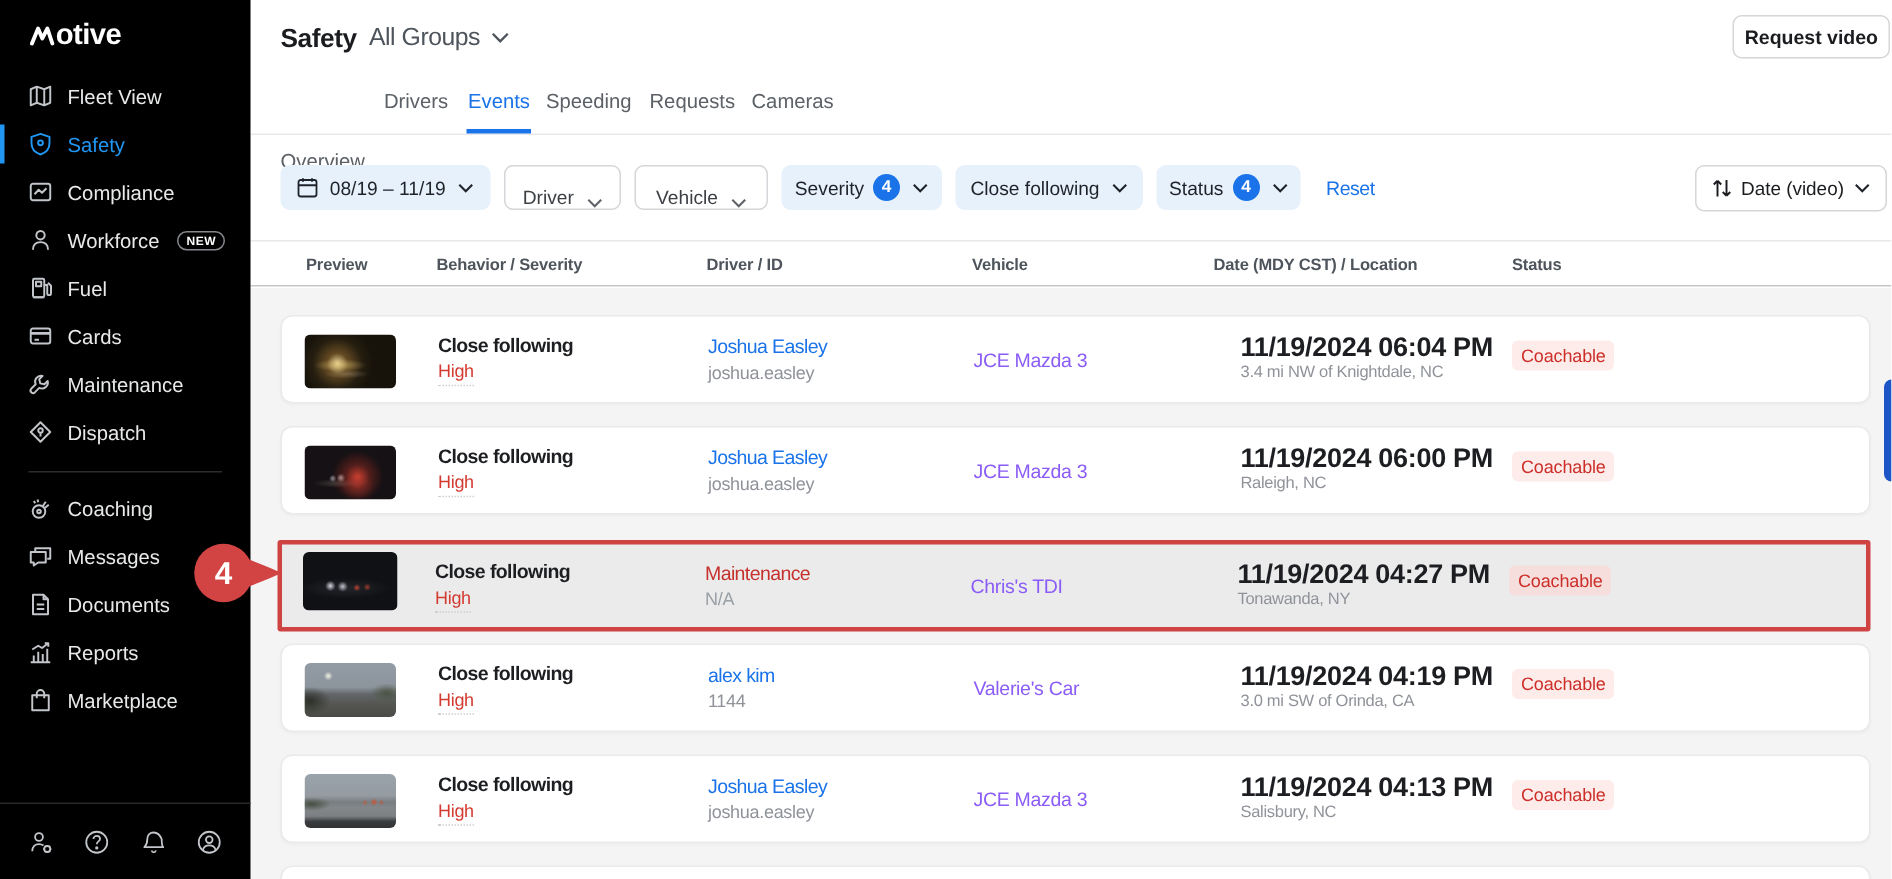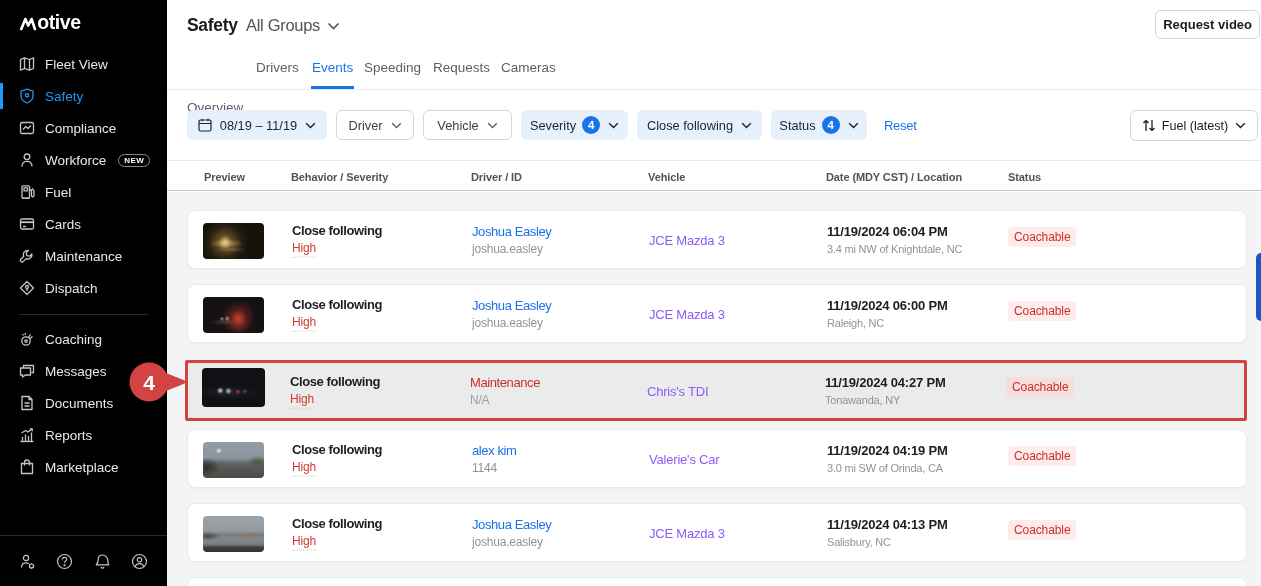--- a/index.html
+++ b/index.html
@@ -28,42 +28,42 @@
 .reqbtn { position:absolute; right:1px; top:10px; height:29px; padding:0 7px; background:#fff; border:1px solid #d4d6d9; border-radius:6px; font-size:13px; font-weight:bold; color:#1a1c1f; display:flex; align-items:center; }
 
 .tabs { position:absolute; top:60px; left:0; width:100%; height:30px; border-bottom:1px solid #e8e9eb; }
 .tab { position:absolute; top:0; font-size:13.5px; color:#5c6167; }
 .tab.active { color:#1a73e8; }
 .tab.active::after { content:""; position:absolute; left:-1px; right:-1px; top:26px; height:3px; background:#1a73e8; }
 
 .filters { position:absolute; top:110px; left:20px; height:30px; display:flex; gap:9px; align-items:center; }
 .pill { height:30px; display:flex; align-items:center; justify-content:center; border-radius:6px; font-size:12.8px; color:#1f2329; padding:0; white-space:nowrap; }
 .pill.blue { background:#e7f1fc; border:1px solid #e7f1fc; }
-.pill.plain { background:#fff; border:1px solid #d4d6d9; color:#3c4045; }
+.pill.plain { background:#fff; border:1px solid #d4d6d9; color:#3c4045;align-items:flex-end; }
 .pill .chev { margin-left:8px; }
 .badge4 { width:18px; height:18px; border-radius:50%; background:#1a73e8; color:#fff; font-size:11.5px; font-weight:bold; display:flex; align-items:center; justify-content:center; margin-left:6px; }
 .reset { font-size:13px; color:#1a73e8; margin-left:8px; letter-spacing:-0.3px; }
 .sortbox { position:absolute; right:3px; top:110px; width:128px; height:31px; border:1px solid #d4d6d9; border-radius:6px; background:#fff; display:flex; align-items:center; justify-content:center; font-size:12.6px; color:#1a1c1f; }
 
 .thead { position:absolute; top:160px; left:0; width:100%; height:31px; border-top:1px solid #e8e9eb; border-bottom:1px solid #c4c7ca; background:#fff; font-size:11px; font-weight:bold; color:#4e545b; }
 .thead span { position:absolute; top:10px; letter-spacing:-0.1px; }
 
 .tbody { position:absolute; top:192px; left:0; width:100%; height:394px; background:#f4f4f5; }
 .card { position:absolute; left:20px; width:1060px; height:59px; background:#fff; border:1px solid #e9eaeb; border-radius:8px; box-shadow:0 1px 2px rgba(0,0,0,.03); }
 .hlrow { position:absolute; left:18px; width:1062px; height:61px; background:#ebebec; border:3px solid #d04343; border-radius:2px; }
 .thumb { position:absolute; left:15px; top:12px; width:61px; height:36px; border-radius:4px; }
 .hlrow .thumb { left:14px; top:5px; width:63px; height:39px; }
 .cell { position:absolute; top:50%; transform:translateY(-50%); }
 .l1 { font-size:13px; font-weight:bold; color:#1c1e21; line-height:16px; letter-spacing:-0.4px; }
 .l2 { font-size:12px; color:#8f9399; line-height:15px; margin-top:2px; letter-spacing:-0.2px; }
 .hi { color:#d33a30; font-weight:normal; border-bottom:1px dotted #cdd0d3; padding-bottom:1px; display:inline-block; }
 .lnk { font-size:13px; color:#1a73e8; line-height:16px; letter-spacing:-0.4px; }
 .red { color:#c5312c; }
 .veh { font-size:13px; color:#8b5cf6; letter-spacing:-0.2px; }
-.dt1 { font-size:13px; font-weight:bold; color:#1c1e21; line-height:16px; letter-spacing:-0.2px; }
+.dt1 { font-size:18px; font-weight:bold; color:#1c1e21; line-height:16px; letter-spacing:-0.2px; }
 .dt2 { font-size:11px; color:#8f9399; line-height:15px; margin-top:2px; letter-spacing:-0.2px; }
 .coach { position:absolute; left:820px; top:16px; background:#fdecea; color:#cc2f2a; font-size:12px; padding:3px 6px 3px; border-radius:4px; letter-spacing:-0.1px; }
 .c-beh { left:104px; } .c-drv { left:284px; } .c-veh { left:461px; } .c-dat { left:639px; }
 
 .bluetab { position:absolute; right:0; top:253px; width:5px; height:68px; background:#1e55c6; border-radius:8px 0 0 8px; z-index:6; }
 .callout { position:absolute; left:129px; top:362px; z-index:7; }
 </style>
 </head>
 <body>
 
@@ -197,31 +197,31 @@
     <div class="pill blue" style="width:96px;">Status<span class="badge4">4</span><svg class="chev" width="11" height="7" viewBox="0 0 11 7" fill="none" stroke="#1f2329" stroke-width="1.4">
           <path d="M1.2 1.2 L5.5 5.5 L9.8 1.2"></path>
         </svg></div>
     <span class="reset">Reset</span>
   </div>
   <div class="sortbox">
     <svg width="14" height="13" viewBox="0 0 14 13" fill="none" stroke="#1a1c1f" stroke-width="1.3">
         <path d="M4 12 V1.5 M4 1.5 L1.5 4 M4 1.5 L6.5 4"></path>
         <path d="M10 1 V11.5 M10 11.5 L7.5 9 M10 11.5 L12.5 9"></path>
       </svg>
-    <span style="margin-left:6px;">Fuel (latest)</span>
+    <span style="margin-left:6px;">Date (video)</span>
     <svg class="chev" width="11" height="7" viewBox="0 0 11 7" fill="none" stroke="#1f2329" stroke-width="1.4" style="margin-left:7px;">
         <path d="M1.2 1.2 L5.5 5.5 L9.8 1.2"></path>
       </svg>
   </div>
   <div class="thead">
     <span style="left:37px;">Preview</span>
     <span style="left:124px;">Behavior / Severity</span>
     <span style="left:304px;">Driver / ID</span>
     <span style="left:481px;">Vehicle</span>
-    <span style="left:659px;">Date (MDY CST) / Location</span>
+    <span style="left:642px;">Date (MDY CST) / Location</span>
     <span style="left:841px;">Status</span>
   </div>
   <div class="tbody">
     <div class="card" style="top:18px;">
       <div class="thumb" style="background:radial-gradient(ellipse 38% 16% at 39% 57%, rgba(225,195,115,.55), transparent 75%), radial-gradient(circle at 36% 54%, rgba(248,225,160,.95), rgba(150,110,50,.6) 16%, rgba(70,55,30,.3) 38%, transparent 55%), radial-gradient(ellipse 35% 12% at 45% 73%, rgba(200,195,185,.45), transparent 70%), #17130a;"></div>
       <div class="cell c-beh">
           <div class="l1">Close following</div>
           <div class="l2"><span class="hi">High</span></div>
         </div>
       <div class="cell c-drv">

